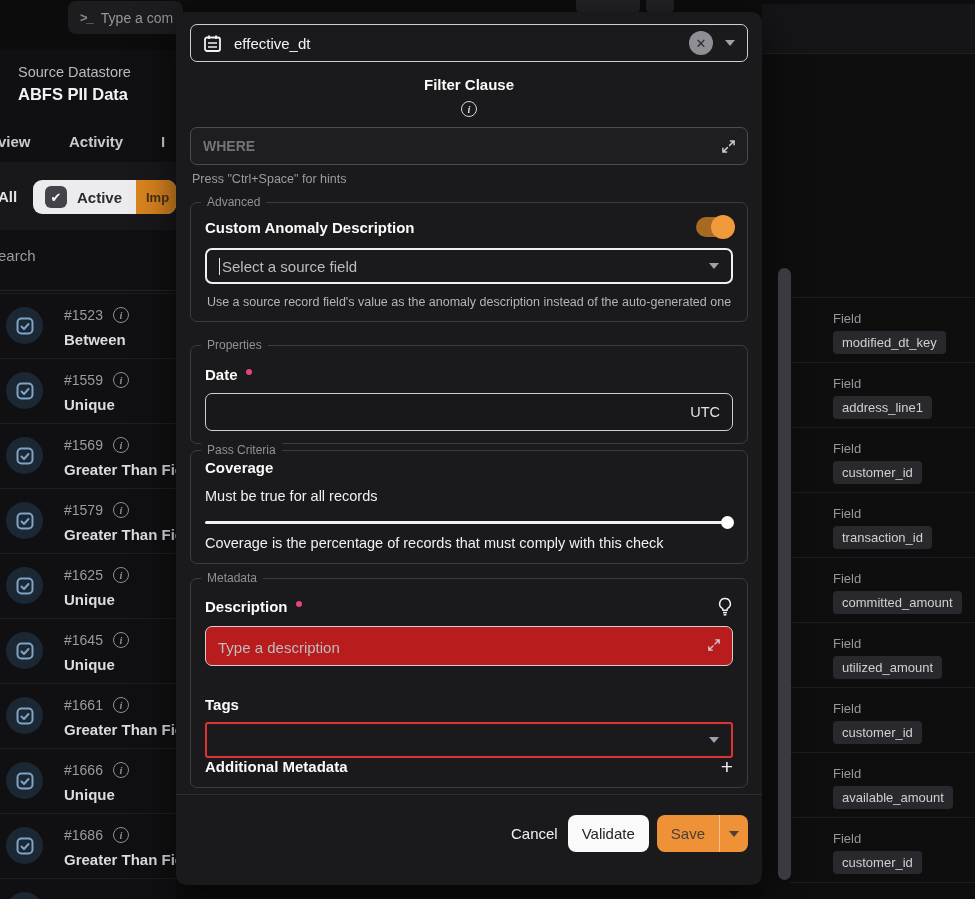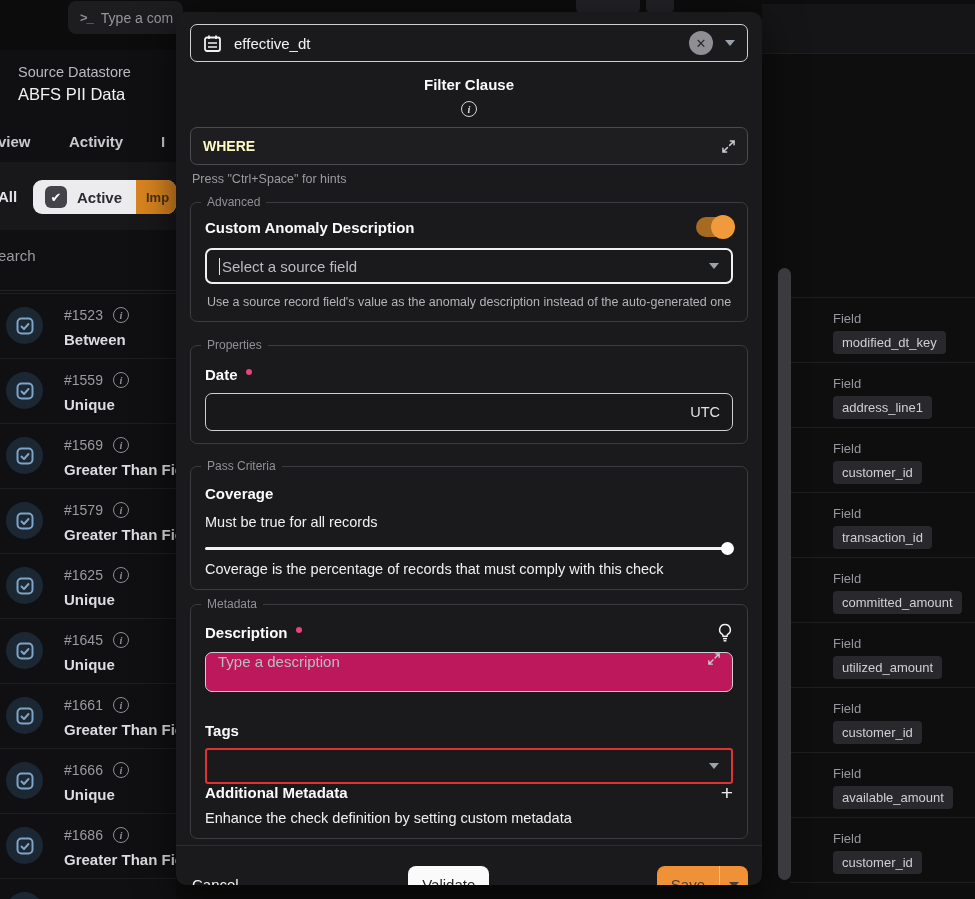--- a/index.html
+++ b/index.html
@@ -11,21 +11,21 @@
     position: relative;
   }
 
   
   .bg-left { position: absolute; left:0; top:0; width:176px; height:899px; background:#101012; }
   .bg-topstrip { position:absolute; left:0; top:0; width:176px; height:50px; background:#0c0c0d; }
   .cmd-pill { position:absolute; left:68px; top:1px; width:115px; height:33px; background:#1d1d20; border-radius:8px;
     display:flex; align-items:center; gap:8px; padding-left:12px; color:#96969b; font-size:14px; overflow:hidden; }
   .cmd-prompt { font-weight:700; letter-spacing:-1px; color:#8a8a90; font-size:13px; }
   .src-label { position:absolute; left:18px; top:64px; font-size:14.5px; color:#b9b9bf; }
-  .src-name  { position:absolute; left:18px; top:85px; font-size:16.5px; font-weight:400; color:#f2f2f4; }
+  .src-name  { position:absolute; left:18px; top:85px; font-size:16.5px; font-weight:700; color:#f2f2f4; }
   .tabs-row { position:absolute; left:0; top:131px; width:176px; height:30px; color:#c9c9ce; font-size:15px; font-weight:700; }
   .tab { position:absolute; top:2px; }
   .filter-band { position:absolute; left:0; top:162px; width:176px; height:68px; background:#18181b; }
   .filter-all { position:absolute; left:-2px; top:188px; font-size:15px; font-weight:700; color:#e4e4e8; }
   .seg-pill { position:absolute; left:33px; top:180px; width:143px; height:34px; background:#ececee; border-radius:9px; overflow:hidden; display:flex; align-items:center; }
   .seg-check { width:22px; height:22px; background:#434349; border-radius:6px; margin-left:12px; display:flex; align-items:center; justify-content:center; color:#fff; font-size:13px; }
   .seg-active { color:#2c2c30; font-size:15px; font-weight:600; margin-left:10px; }
   .seg-imp { position:absolute; left:103px; top:0; height:34px; background:#d9841f; color:#4a3110; font-weight:600; font-size:13px;
     display:flex; align-items:center; padding:0 10px; width:60px; }
   .search-text { position:absolute; left:-2px; top:247px; font-size:15px; color:#9b9ba0; }
@@ -60,21 +60,21 @@
   .field-select .val { font-size:15px; color:#f2f2f4; flex:1; }
   .clear-circ { width:24px; height:24px; border-radius:50%; background:#8e8e94; color:#2a2a2c; display:flex; align-items:center;
     justify-content:center; font-size:13px; font-weight:700; }
   .caret { width:0; height:0; border-left:5.5px solid transparent; border-right:5.5px solid transparent; border-top:6.5px solid #9aa3ad; }
 
   .sec-label { font-size:15px; font-weight:700; color:#fafafa; display:flex; align-items:center; gap:8px; }
   .mt-label { margin-top:14px;flex-direction:column; }
 
   .code-box { margin-top:10px; height:38px; background:#1e1e21; border:1px solid #4c4c50; border-radius:7px;
     display:flex; align-items:center; padding:0 12px; }
-  .code-ph { color:#fef9c3; font-weight:700; font-size:14px; flex:1; }
+  .code-ph { color:#737373; font-weight:700; font-size:14px; flex:1; }
   .hint { margin-top:7px; font-size:12.5px; color:#9b9ba0; padding-left:2px; }
 
   .fieldset { position:relative; border:1px solid #3c3c40; border-radius:7px; padding:14px 14px 12px 14px; }
   .fs-legend { position:absolute; top:-8px; left:10px; background:#1a1a1c; padding:0 6px; font-size:12px; color:#909095; }
 
   .row-between { display:flex; align-items:center; justify-content:space-between; }
 
   .toggle { width:37px; height:20px; border-radius:10px; background:#a86a20; position:relative; }
   .toggle .knob { position:absolute; right:-2px; top:-2px; width:24px; height:24px; border-radius:50%; background:#f09a3c; }
 
@@ -86,31 +86,31 @@
 
   .text-input { margin-top:10px; height:38px; border:1.5px solid #cfcfd2; border-radius:7px; background:#18181a;
     display:flex; align-items:center; padding:0 12px; }
   .utc { margin-left:auto; color:#e2e2e6; font-size:14.5px; }
 
   .sub-text { margin-top:12px; font-size:14.5px; color:#f0f0f2; }
   .slider { margin-top:12px; position:relative; height:13px; }
   .slider .track { position:absolute; left:0; right:0; top:5px; height:3px; background:#f2f2f4; border-radius:2px; }
   .slider .thumb { position:absolute; right:-1px; top:0; width:13px; height:13px; border-radius:50%; background:#ffffff; }
 
-  .ta-box { margin-top:10px; height:40px; border:1.5px solid #cfcfd2; border-radius:7px; background:#be185d;
-    display:flex; align-items:flex-start; padding:0 12px; }
+  .ta-box { margin-top:10px; height:40px; border:1.5px solid #cfcfd2; border-radius:7px; background:#b91c1c;
+    display:flex; align-items:flex-start; padding:12px 12px; }
   .ta-ph { flex:1; color:#bcbcc1; font-size:15px; }
   .tags-select { margin-top:9px; height:36px; border:2px solid #e03232; border-radius:3px; display:flex; align-items:center; padding:0 12px; background:#1a1a1c; }
   .tags-select .sp { flex:1; }
 
   .plus-ic { font-size:21px; color:#ececf0; font-weight:400; line-height:16px; }
   .meta-helper { margin-top:9px; font-size:14.5px; color:#f0f0f2; }
 
   .footer-div { margin:6px -14px 0 -14px; border-top:1px solid #2e2e31; }
-  .footer { margin-top:20px; display:flex; align-items:center; justify-content:space-between; gap:18px; }
+  .footer { margin-top:20px; display:flex; align-items:center; justify-content:flex-end; gap:8px; }
   .btn-cancel { font-size:15px; color:#f2f2f4; padding:8px 2px; background:none; border:none; font-family:inherit; }
   .btn-validate { font-size:15px; color:#252528; background:#fafafa; border:none; border-radius:8px; height:37px; padding:0 14px; font-family:inherit; }
   .btn-save { display:flex; align-items:stretch; background:#ef9136; border-radius:8px; height:37px; overflow:hidden; }
   .btn-save .main { display:flex; align-items:center; padding:0 14px; font-size:15px; color:#4b4038; font-weight:400; }
   .btn-save .drop { display:flex; align-items:center; padding:0 9px; border-left:1px solid rgba(255,255,255,0.45); }
   .btn-save .caret { border-top-color:#4b4038; }
 
   svg { display:block; }
 </style>
 </head>
@@ -358,21 +358,21 @@
     <span class="fs-legend">Properties</span>
     <div class="sec-label">
       <span>Date</span>
         <span class="req-dot"></span>
     </div>
     <div class="text-input">
       <span class="utc">UTC</span>
     </div>
   </div>
 
-  <div class="fieldset" style="margin-top:22px;padding-top:18px">
+  <div class="fieldset" style="margin-top:6px;padding-top:8px">
     <span class="fs-legend">Pass Criteria</span>
     <div class="sec-label">Coverage</div>
     <div class="sub-text">Must be true for all records</div>
     <div class="slider">
       <span class="track"></span>
       <span class="thumb"></span>
     </div>
     <div class="sub-text" style="margin-top:6px">Coverage is the percentage of records that must comply with this check</div>
   </div>
 
@@ -401,21 +401,20 @@
     </div>
     <div class="sec-label" style="margin-top:30px">Tags</div>
     <div class="tags-select">
       <span class="sp"></span>
       <span class="caret"></span>
     </div>
     <div class="row-between" style="">
       <span class="sec-label">Additional Metadata</span>
       <span class="plus-ic">+</span>
     </div>
-    <div class="meta-helper">Enhance the check definition by setting custom metadata</div>
   </div>
 
   <div class="footer-div"></div>
   <div class="footer">
     <button class="btn-cancel">Cancel</button>
     <button class="btn-validate">Validate</button>
     <div class="btn-save">
       <span class="main">Save</span>
       <span class="drop">
           <span class="caret"></span>

